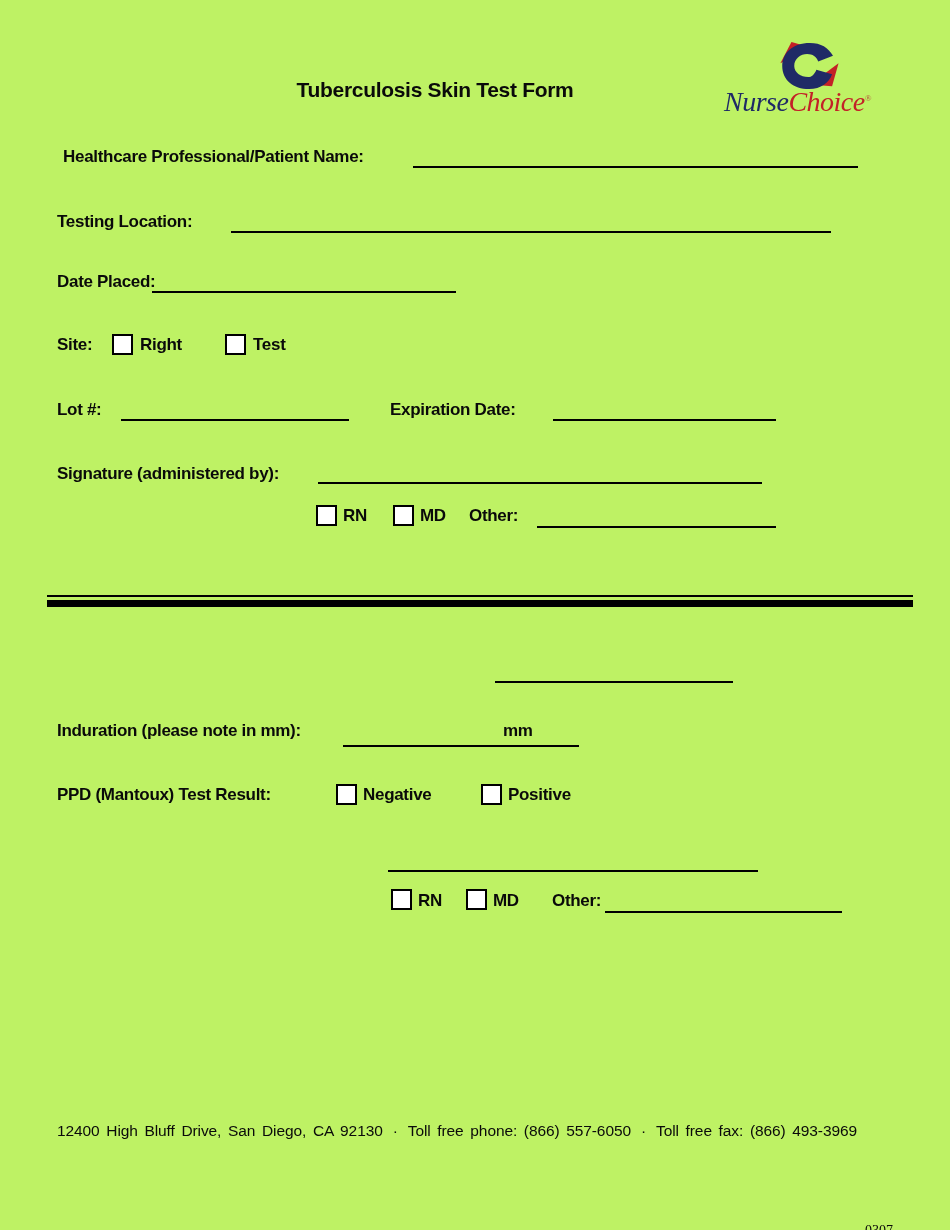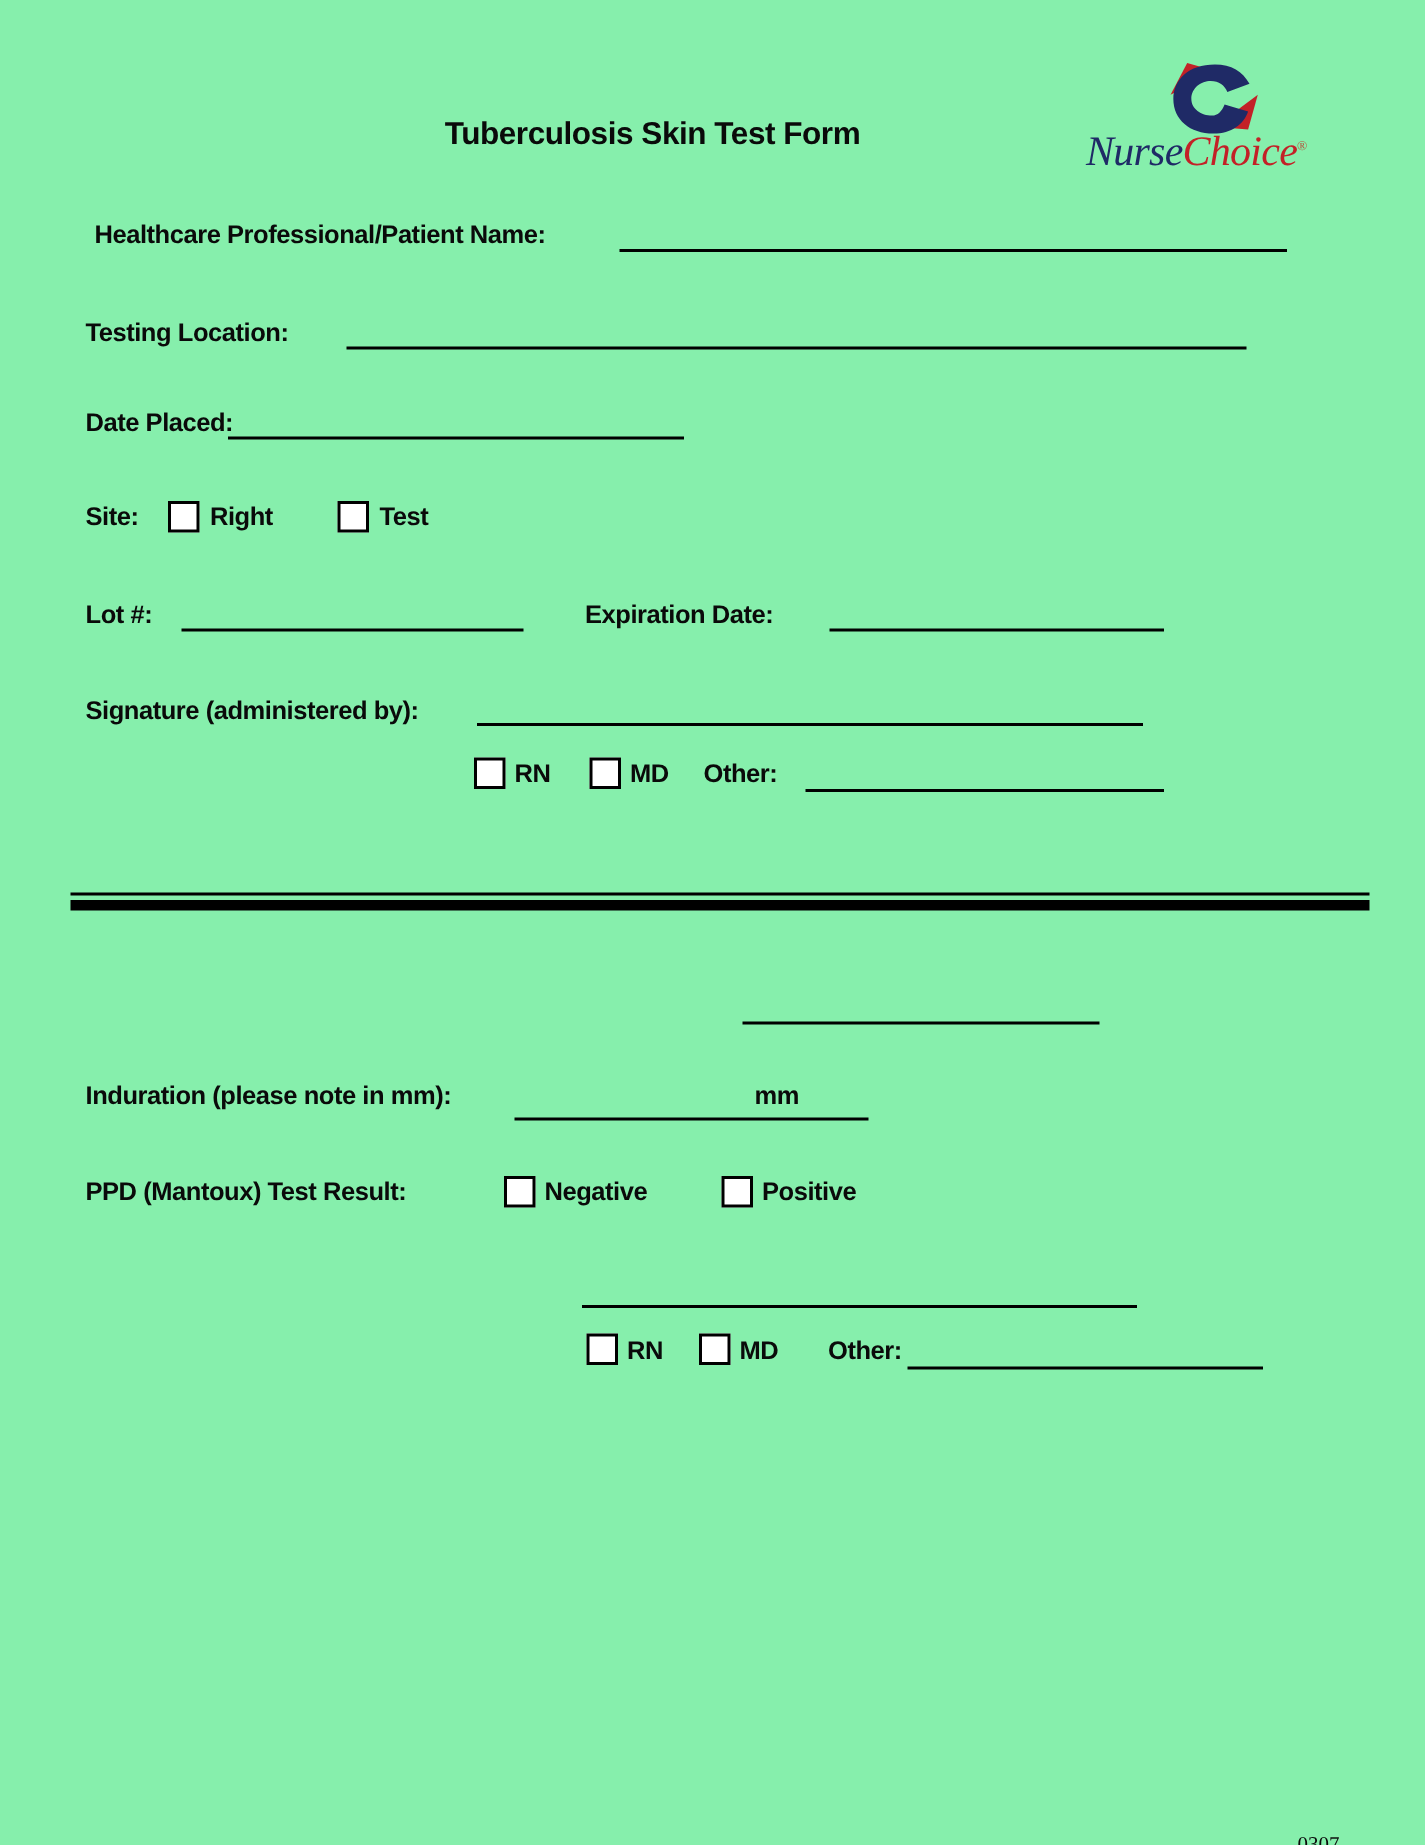--- a/index.html
+++ b/index.html
@@ -1,19 +1,19 @@
 <!DOCTYPE html>
 <html><head>
 <meta charset="utf-8">
 <style>
   html,body{margin:0;padding:0;background:#ffffff;}
   .page{
     position:relative;
     width:950px;height:1230px;
-    background:#86efac;
+    background:#bef264;
     font-family:"Liberation Sans", sans-serif;
     color:#0a0a0a;
     overflow:hidden;
   }
   .page-title{
     position:absolute;left:0;right:80px;top:78px;
     text-align:center;
     font-size:21px;font-weight:bold;letter-spacing:-0.3px;
   }
   
@@ -146,16 +146,17 @@
   <div class="fline" id="line-sigresults"></div>
 
   <div class="cb" id="cb-rn2"></div>
   <div class="lbl" id="lbl-rn2">RN</div>
   <div class="cb" id="cb-md2"></div>
   <div class="lbl" id="lbl-md2">MD</div>
   <div class="lbl" id="lbl-other2">Other:</div>
   <div class="fline" id="line-other2"></div>
 
 
+  <div class="footer-line"><span>12400 High Bluff Drive, San Diego, CA  92130</span><span class="footer-sep">·</span><span>Toll free phone: (866) 557-6050</span><span class="footer-sep">·</span><span>Toll free fax: (866) 493-3969</span></div>
 
   <div class="form-code">0307</div>
 
 </div>
 
 </body></html>

